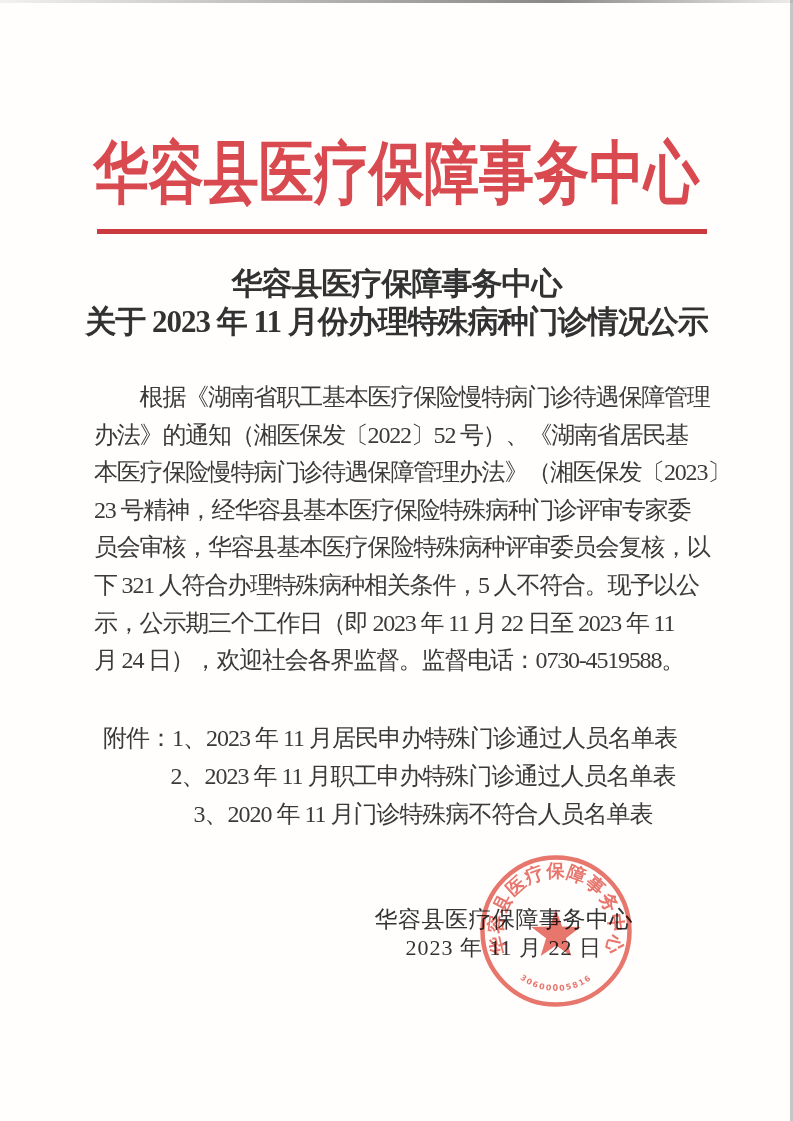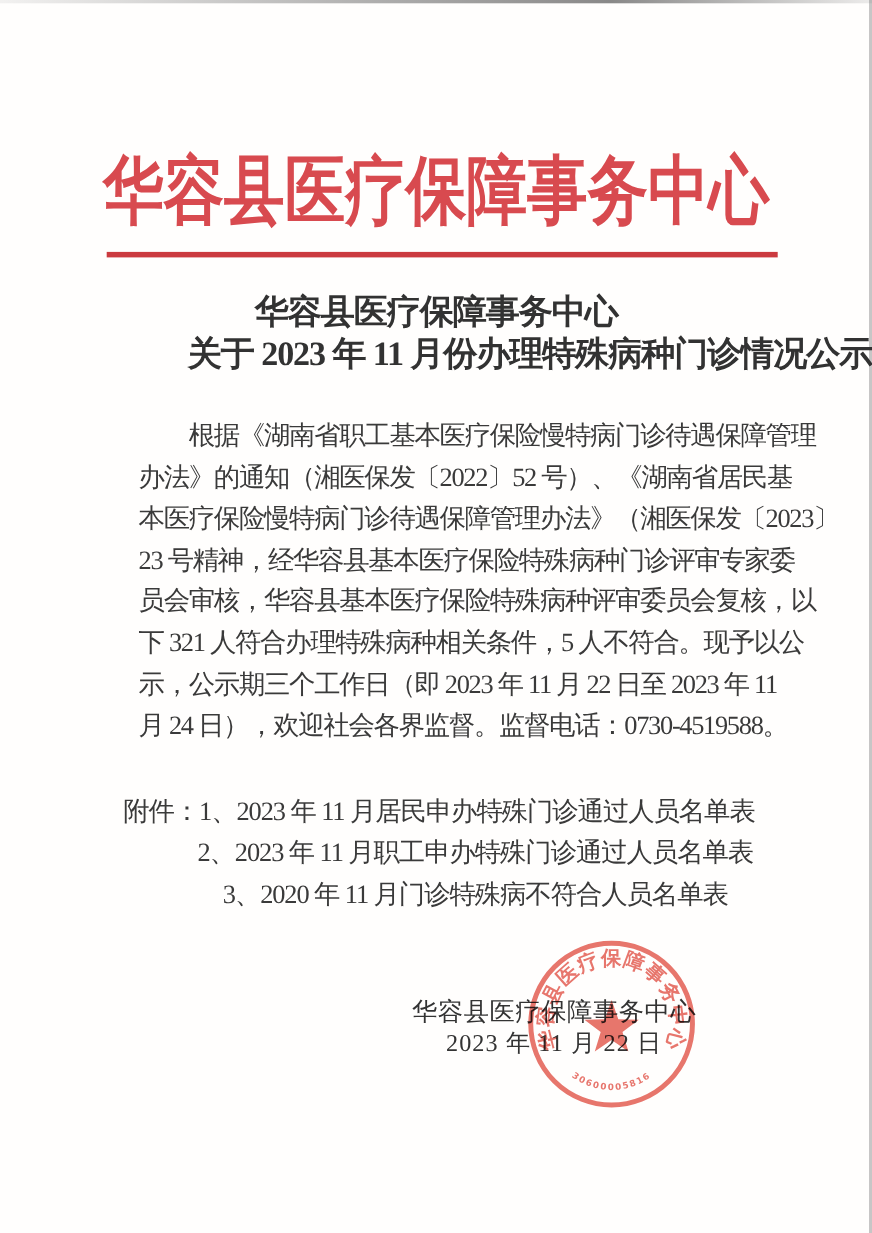--- a/index.html
+++ b/index.html
@@ -37,33 +37,32 @@
     width: 610px; height: 5px; background: #cb3a3f;
   }
   
   .doc-title {
     position: absolute; left: 0; width: 100%;
     text-align: center; font-weight: bold;
     font-size: 31px; line-height: 36px;
     color: #323232; letter-spacing: -1px; white-space: nowrap;
   }
   .title-l1 { top: 266px; }
-  .title-l2 { top: 304px; text-align: right; }
+  .title-l2 { top: 304px; }
   
   .body-text {
     position: absolute; top: 379px; left: 94px; width: 616px;
     font-size: 24px; line-height: 37.6px;
     letter-spacing: -1.2px; color: #3a3a3a;
     white-space: nowrap;
-    margin-left: 32px;
   }
   .body-line { height: 37.6px; }
   
   .attachments {
-    position: absolute; top: 719px; left: 112px;
+    position: absolute; top: 719px; left: 103px;
     font-size: 24px; line-height: 38px;
     letter-spacing: -1px; color: #3a3a3a; white-space: nowrap;
   }
   .attach-line { height: 38px; }
   .attach-indent { padding-left: 66px; text-align: center; }
   
   .signature {
     position: absolute; top: 905px; right: 160px;
     text-align: center; color: #333333; white-space: nowrap;
   }

